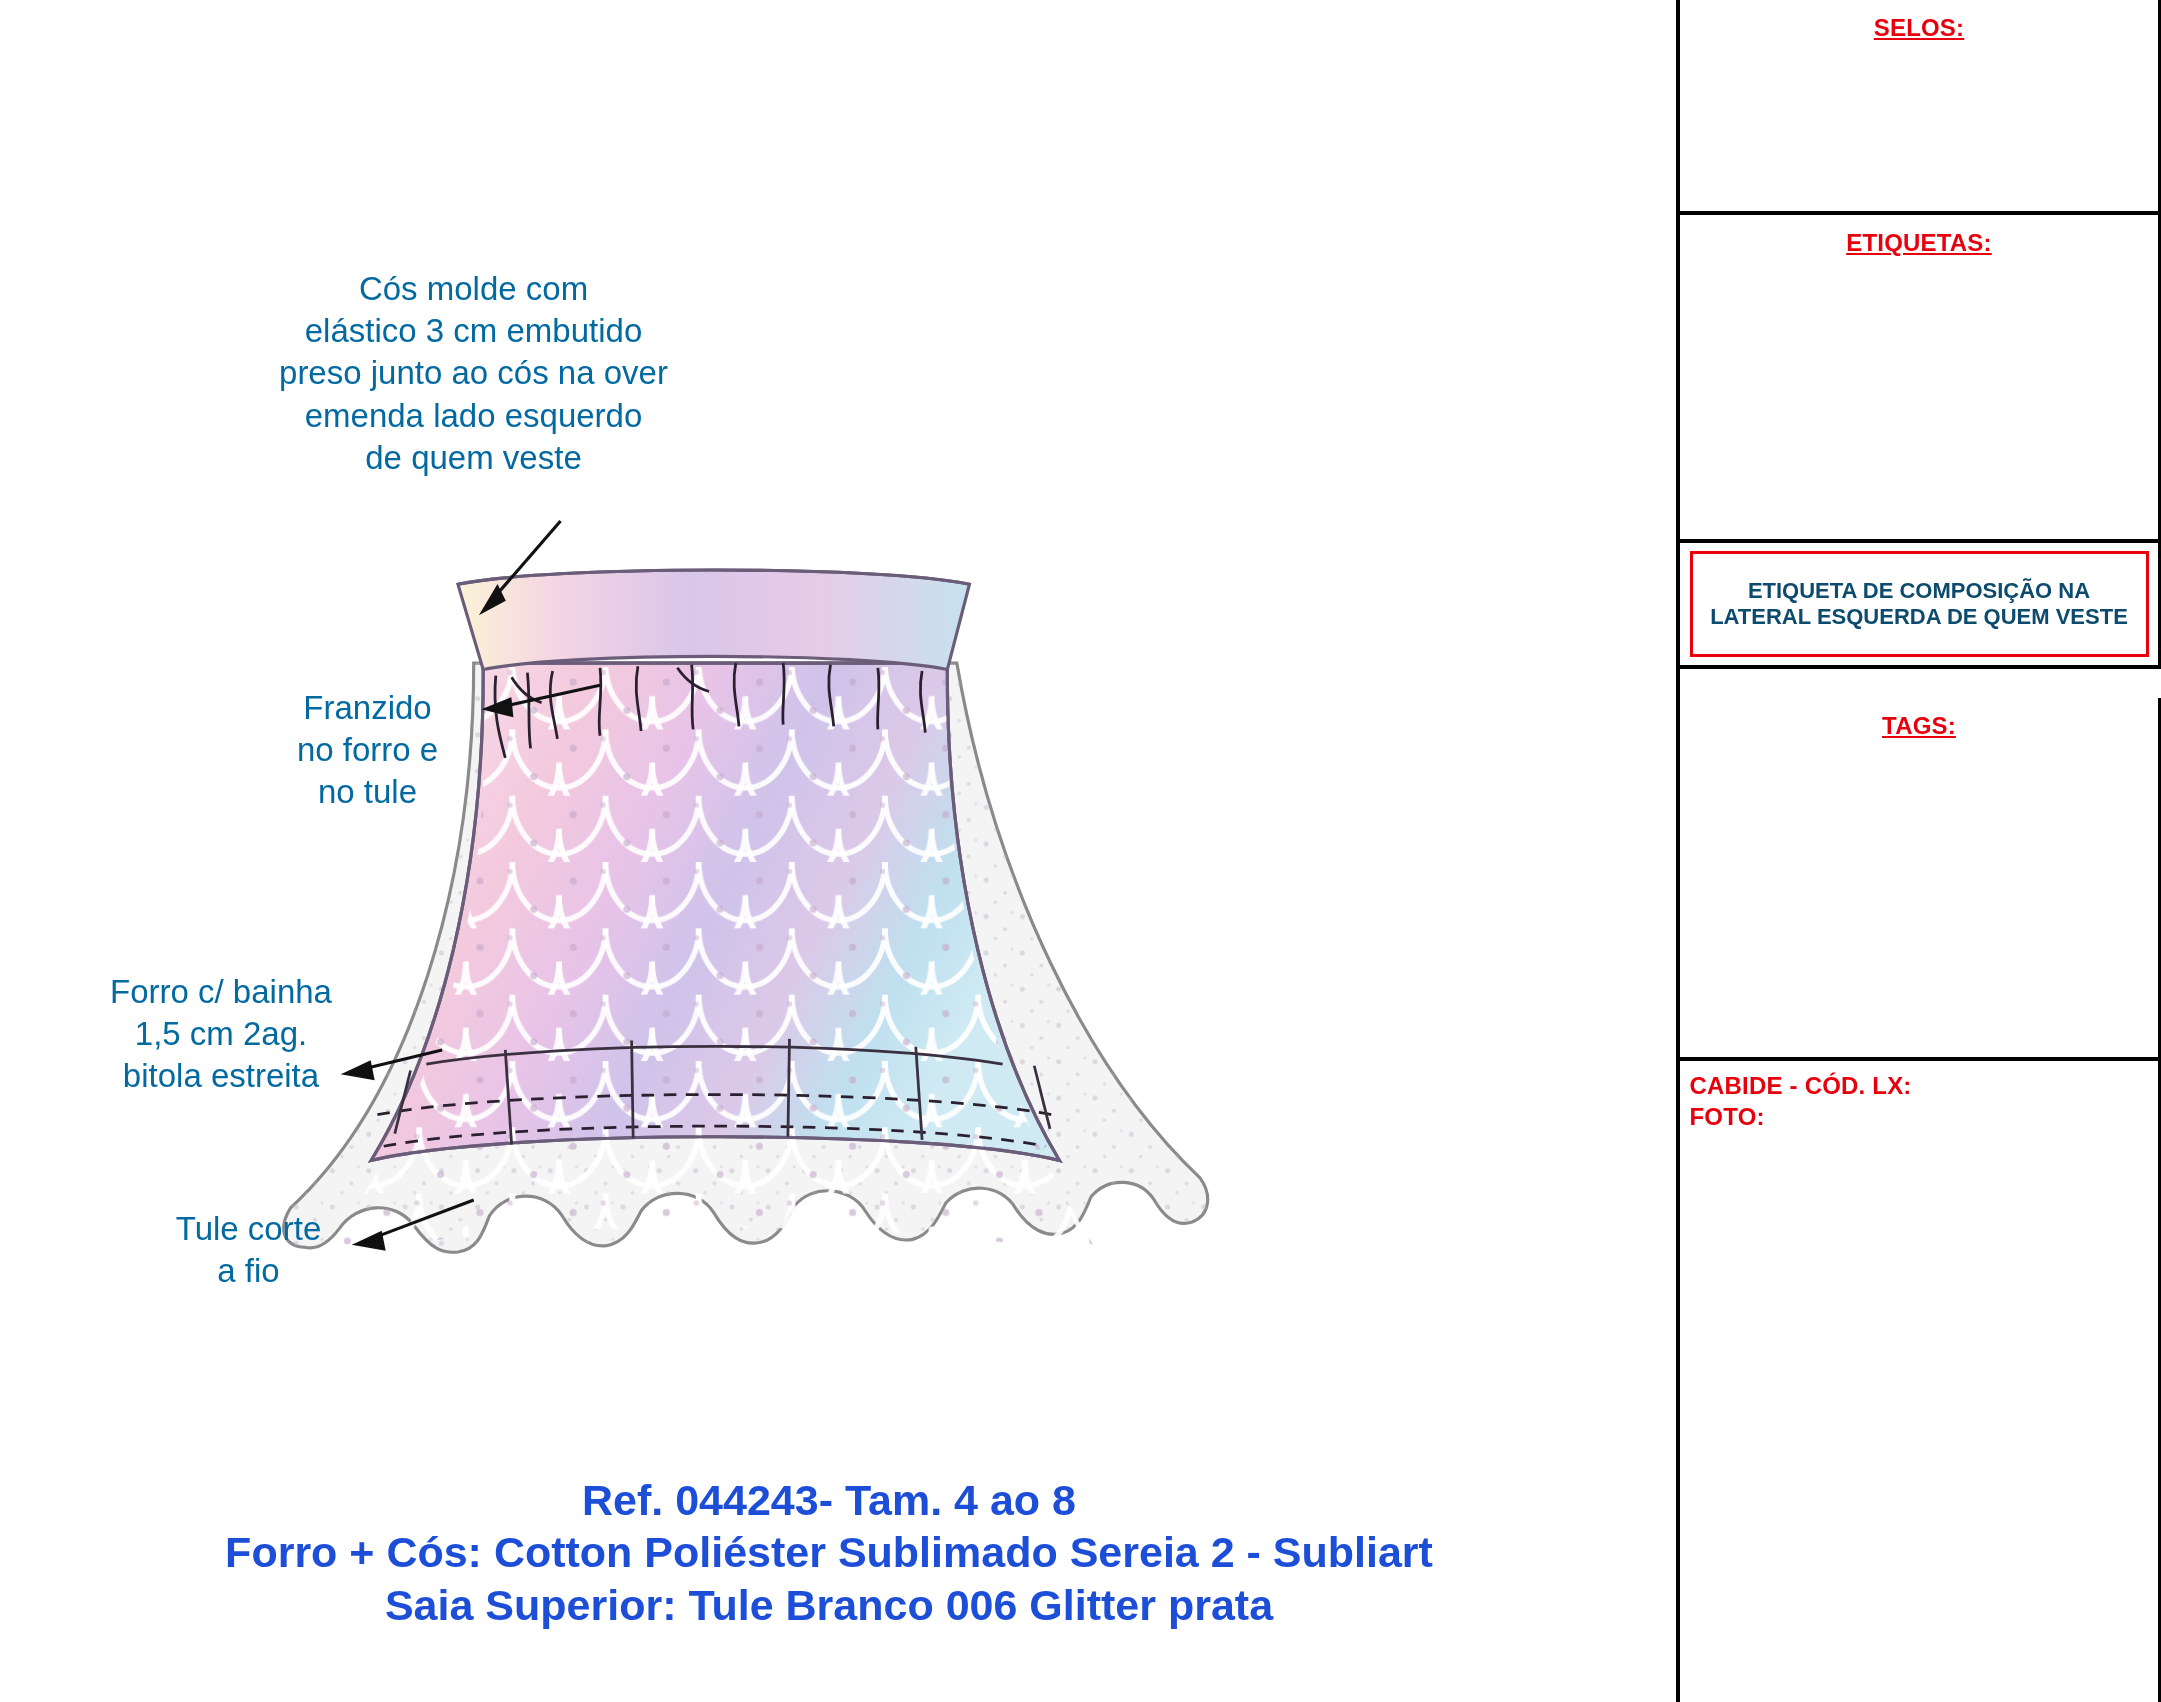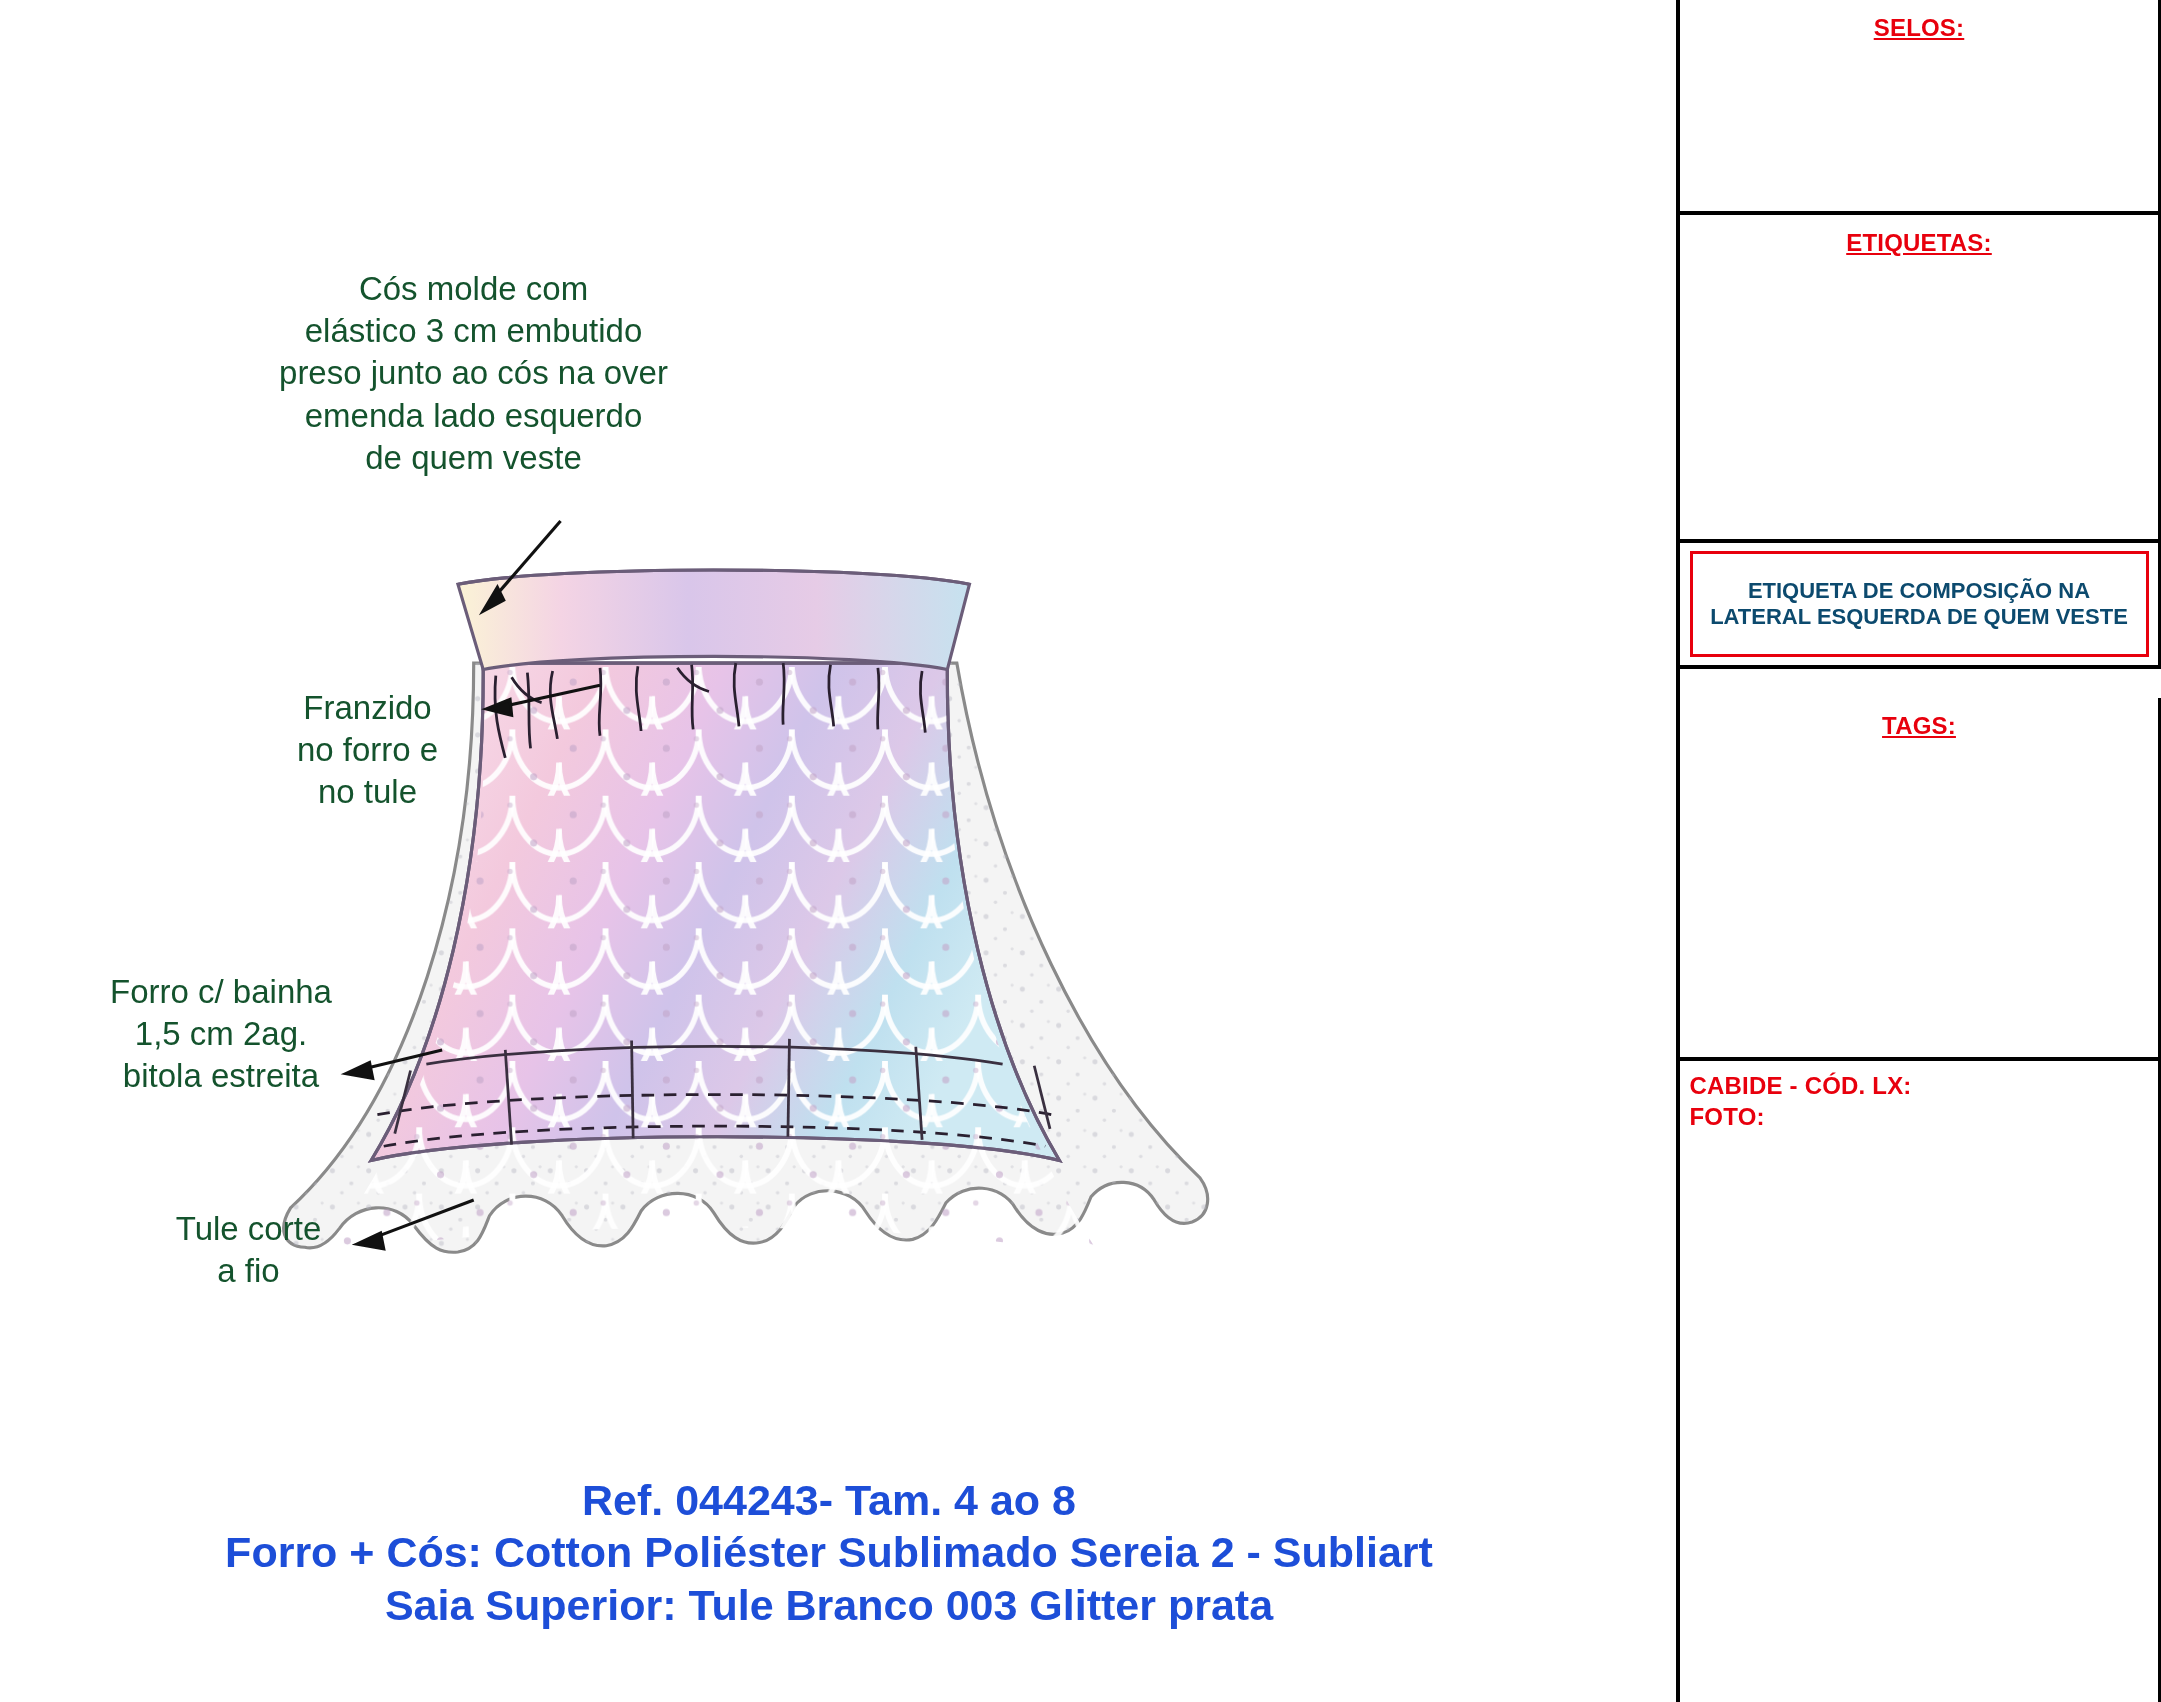--- a/index.html
+++ b/index.html
@@ -101,21 +101,21 @@
     color: #1d4ed8;
   }
   .caption-line1 { font-size: 43px; line-height: 1.22; }
   .caption-line2 { font-size: 43px; line-height: 1.22; }
   .caption-line3 { font-size: 43px; line-height: 1.22; }
 
   
   .annot {
     position: absolute;
     font-size: 33px;
-    color: #14532d;
+    color: #0369a1;
     line-height: 1.28;
     white-space: pre-line;
   }
   .annot.center { text-align: center; }
 
   .ann-cos    { left: 205px; top: 268px;  width: 537px; }
   .ann-fran   { left: 261px; top: 687px;  width: 213px; }
   .ann-forro  { left: 63px;  top: 971px; width: 316px; }
   .ann-tule   { left: 134px; top: 1208px; width: 229px; }
 
@@ -314,21 +314,21 @@
 no tule</div>
     <div class="annot center ann-forro">Forro c/ bainha
 1,5 cm 2ag.
 bitola estreita</div>
     <div class="annot center ann-tule">Tule corte
 a fio</div>
 
     <div class="caption">
       <div class="caption-line1">Ref. 044243- Tam. 4 ao 8</div>
       <div class="caption-line2">Forro + Cós: Cotton Poliéster Sublimado Sereia 2 - Subliart</div>
-      <div class="caption-line3">Saia Superior: Tule Branco 003 Glitter prata</div>
+      <div class="caption-line3">Saia Superior: Tule Branco 006 Glitter prata</div>
     </div>
   </div>
 
   <div class="right-panel">
 
     <div class="spec-box box-selos">
       <div class="spec-title">SELOS:</div>
     </div>
 
     <div class="spec-box box-etiq">

